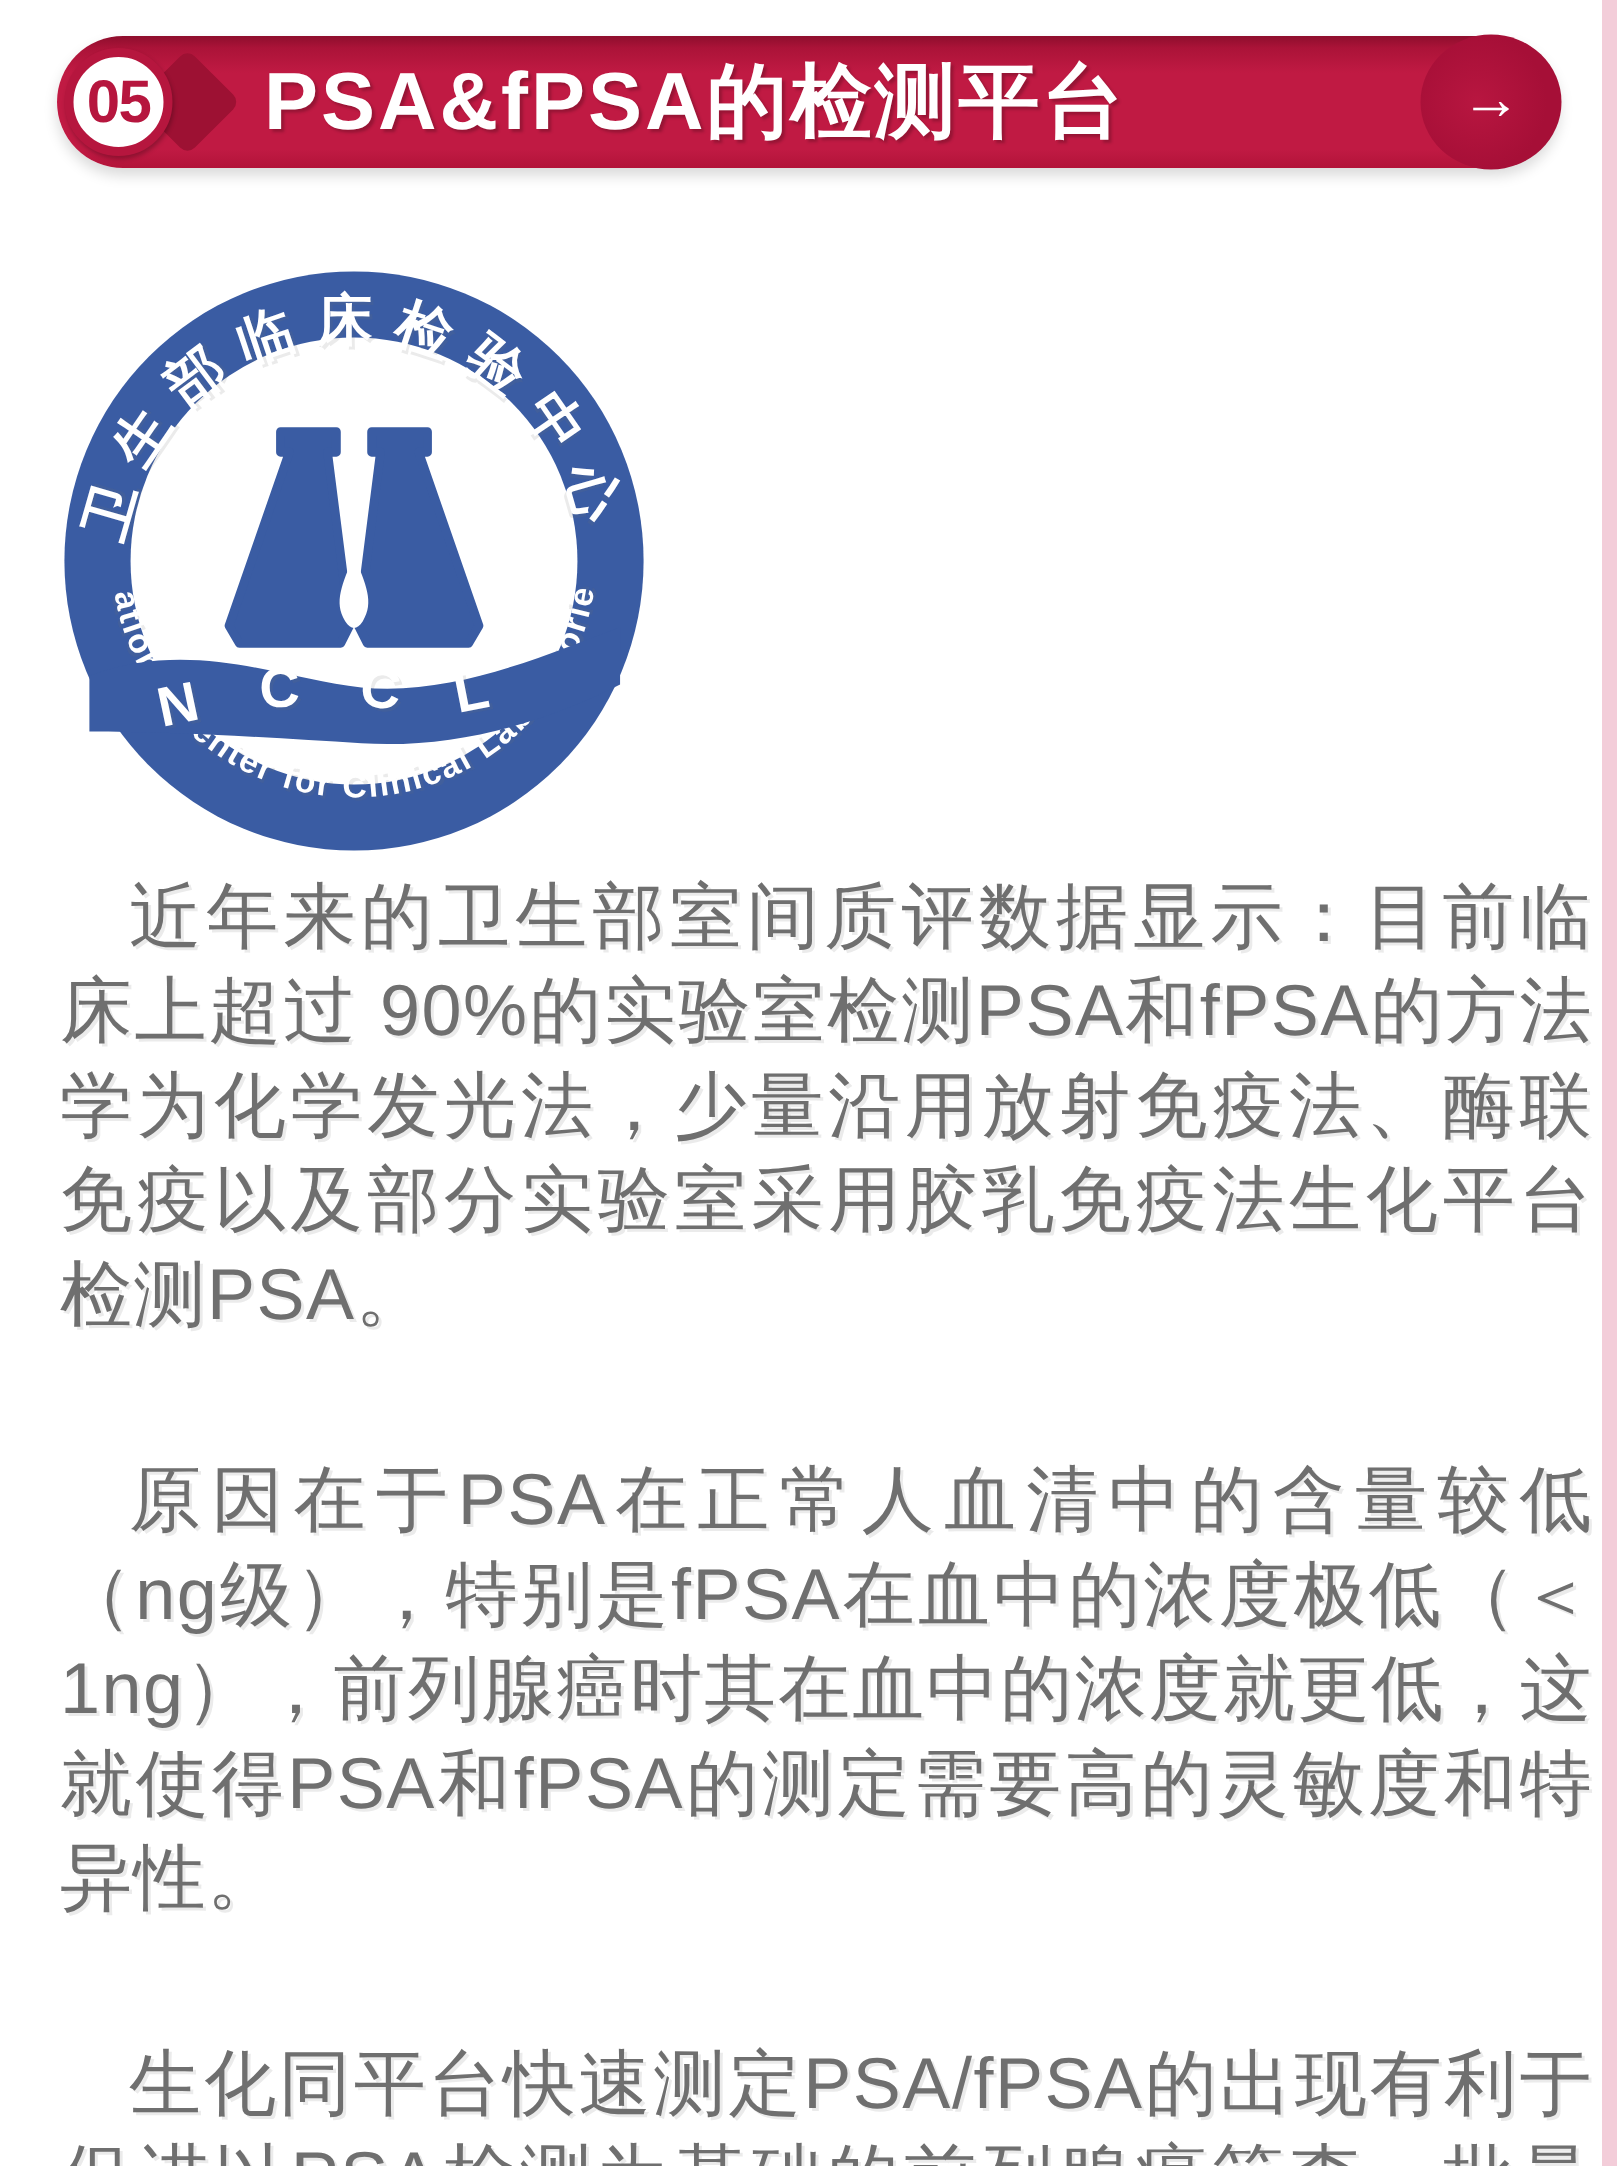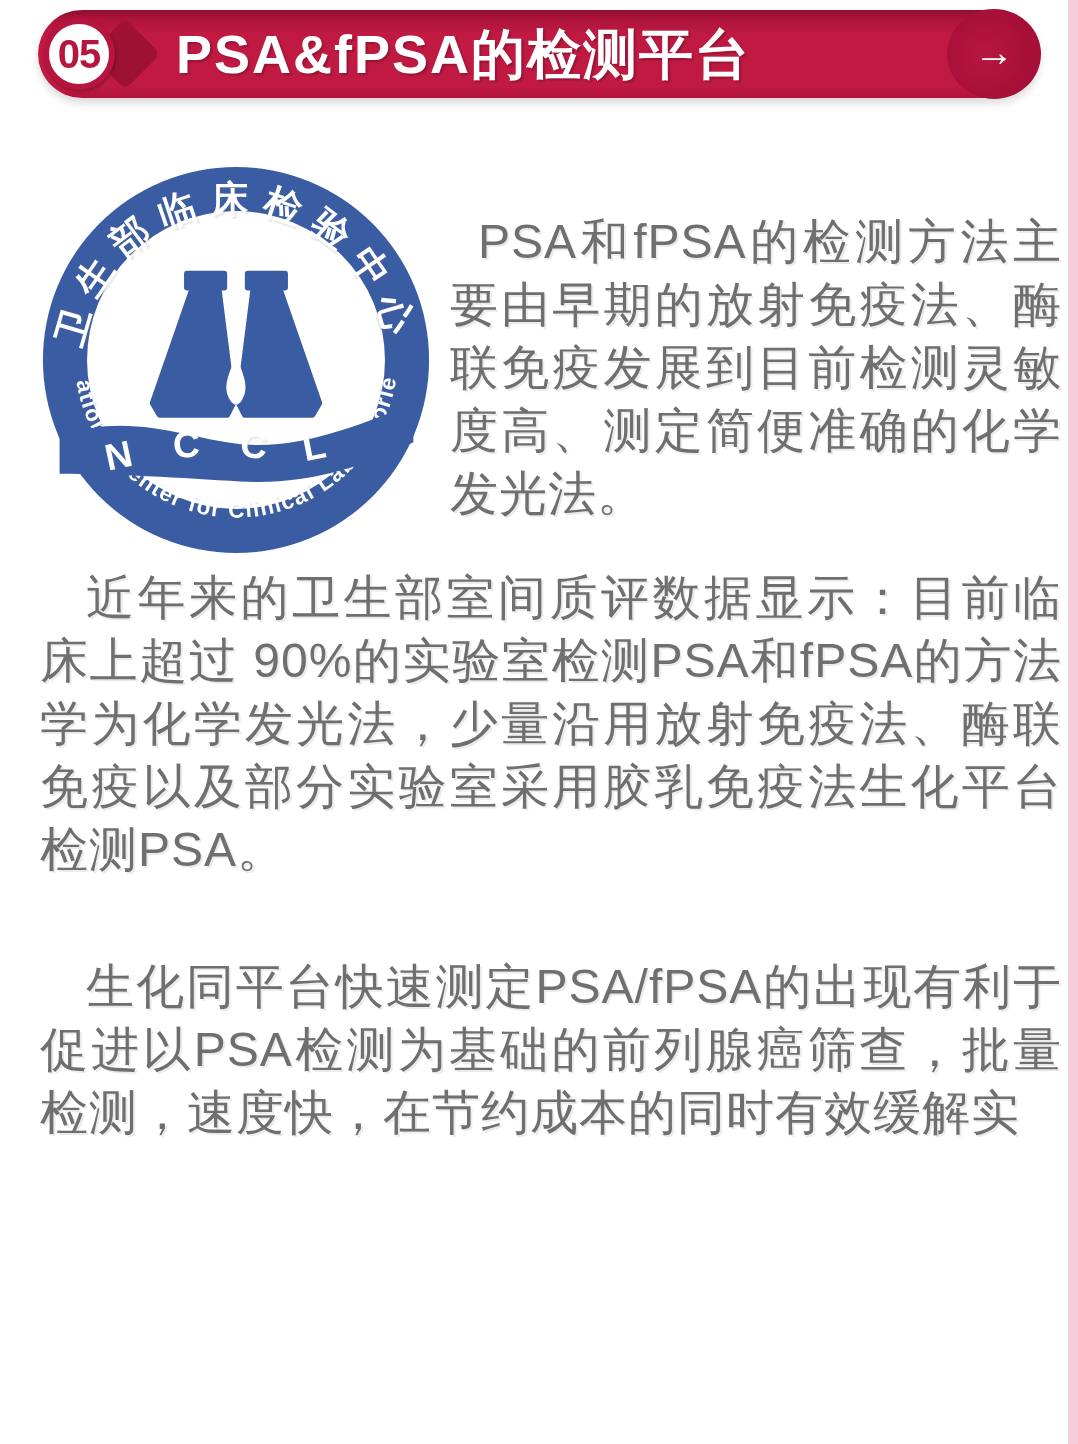--- a/index.html
+++ b/index.html
@@ -6,21 +6,21 @@
   body{
     width:1078px;height:1444px;
     background:#ffffff;
     overflow:hidden;
     position:relative;
     font-family:"Liberation Sans","DejaVu Sans",sans-serif;
   }
   
   .banner{
     position:relative;
-    margin:10px 38px 0 38px;
+    margin:24px 38px 0 38px;
     height:88px;
     border-radius:44px;
     background:linear-gradient(180deg,#8e0e2d 0%,#ab1338 9%,#c01a43 28%,#c01a43 86%,#b21339 100%);
     box-shadow:0 5px 9px rgba(0,0,0,0.15);
   }
   .chev{
     position:absolute;left:62px;top:19px;
     width:50px;height:50px;
     background:#9d1133;
     border-radius:7px;
@@ -122,23 +122,24 @@
         <textPath href="#arcBottom" startOffset="50%" text-anchor="middle">National Center for Clinical Laboratories</textPath>
       </text>
       <path fill="#3A5CA3" stroke="#3A5CA3" stroke-width="6" stroke-linejoin="round" d="M150,112 L188,112 L188,126 L182,126 L197,244 L191,256 L122,256 L115,244 L156,126 L150,126 Z"></path>
       <path fill="#3A5CA3" stroke="#3A5CA3" stroke-width="6" stroke-linejoin="round" d="M212,112 L250,112 L250,126 L244,126 L285,244 L278,256 L209,256 L203,244 L218,126 L212,126 Z"></path>
       <path fill="#ffffff" d="M200,196 C208,216 214,228 206,241 C202,247 198,247 194,241 C186,228 192,216 200,196 Z"></path>
       <path fill="#3A5CA3" d="M20,278 C90,252 150,280 205,286 C268,292 330,264 381,245 L381,284 C330,310 268,328 205,324 C145,320 75,316 20,316 Z"></path>
       <text font-size="38" font-weight="800" fill="#ffffff" letter-spacing="40" font-family="'Liberation Sans','DejaVu Sans',sans-serif">
         <textPath href="#ribbonText" startOffset="6%">NCCL</textPath>
       </text>
     </svg>
-      </span><span>PSA和fPSA的检测方法主要由早期的放射免疫法、酶联免疫发展到目前检测灵敏度高、测定简便准确的化学发光法。</span>
+      </span>
   </p>
 
   <p class="para" id="p2">近年来的卫生部室间质评数据显示：目前临床上超过 90%的实验室检测PSA和fPSA的方法学为化学发光法，少量沿用放射免疫法、酶联免疫以及部分实验室采用胶乳免疫法生化平台检测PSA。</p>
 
+  <p class="para" id="p3">原因在于PSA在正常人血清中的含量较低（ng级），特别是fPSA在血中的浓度极低（＜1ng），前列腺癌时其在血中的浓度就更低，这就使得PSA和fPSA的测定需要高的灵敏度和特异性。</p>
 
   <p class="para" id="p4">生化同平台快速测定PSA/fPSA的出现有利于促进以PSA检测为基础的前列腺癌筛查，批量检测，速度快，在节约成本的同时有效缓解实</p>
 
 </main>
 
 <div class="edge-strip"></div>
 
 </body></html>

